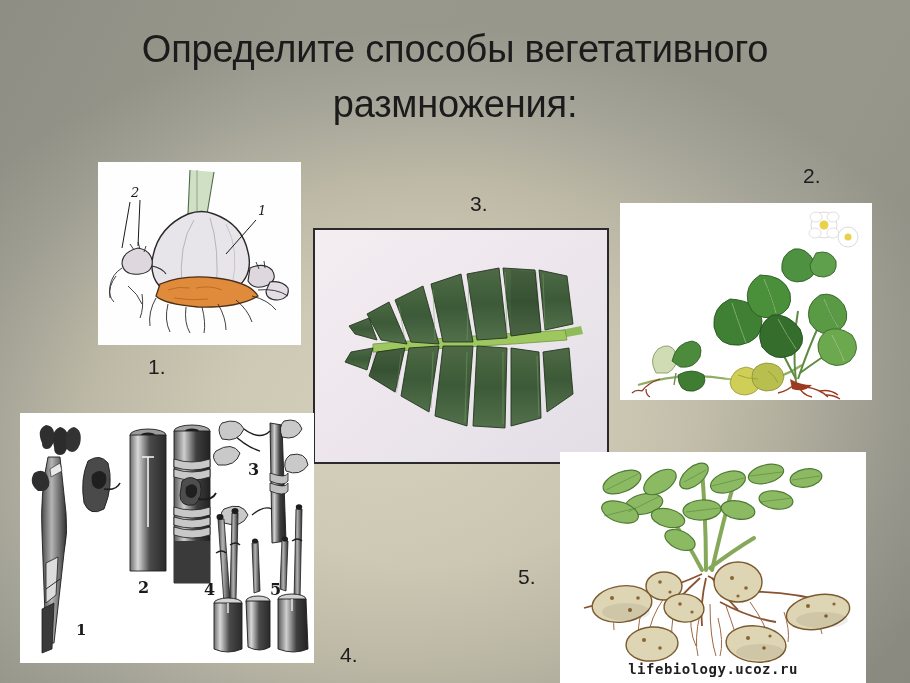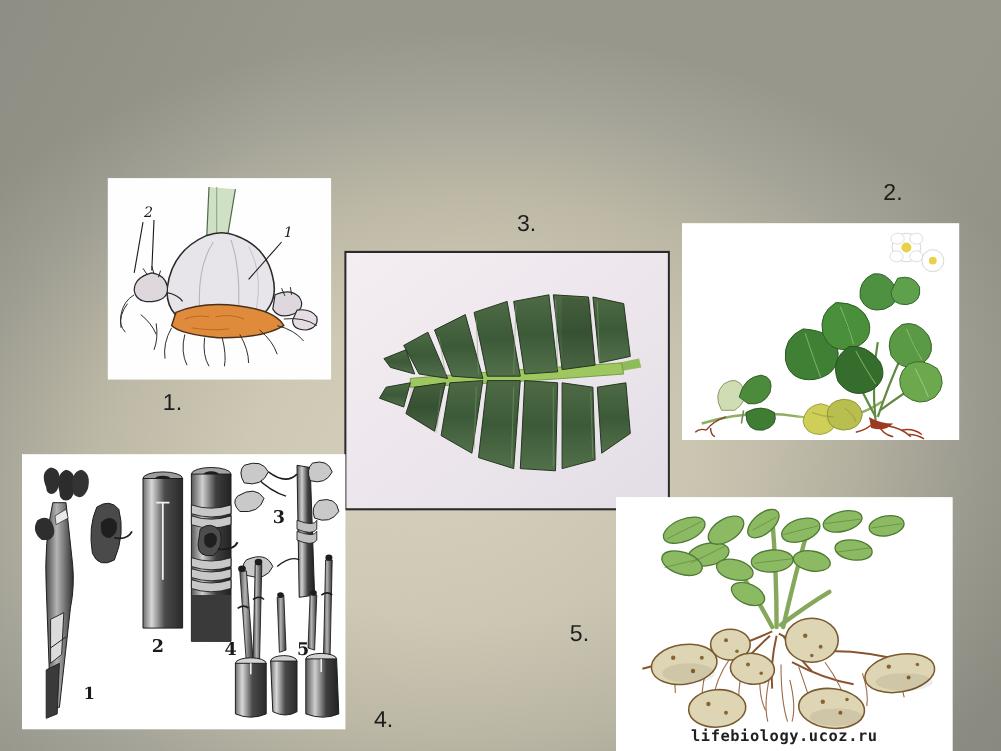--- a/index.html
+++ b/index.html
@@ -60,20 +60,21 @@
     z-index: 10;
   }
   .photo.framed { border: 2px solid #2a2a2a; }
   .photo svg { display:block; width:100%; height:100%; }
 </style>
 </head>
 <body>
 
 <div id="slide">
 
+  <div class="title">Определите способы вегетативного размножения:</div>
 
   <div class="photo" style="left:98px; top:162px; width:203px; height:183px;">
     <svg viewBox="0 0 203 183" xmlns="http://www.w3.org/2000/svg">
       <rect x="0" y="0" width="203" height="183" fill="#fefefe"></rect>
       <g stroke="#2a2a2a" fill="none" stroke-width="1.1">
 
         <path d="M92 8 L90 52 Q98 62 108 58 L116 10" fill="#cfe0c4" stroke="#4f6b4c"></path>
         <path d="M99 8 L99 56" stroke="#7f9a78" stroke-width="0.8"></path>
 
         <path d="M90 52 Q58 66 54 100 Q52 128 84 136 Q112 142 136 128 Q156 114 150 90 Q144 62 116 52 Q104 47 90 52 Z" fill="#e7e4ea" stroke="#2a2a2a" stroke-width="1.4"></path>

